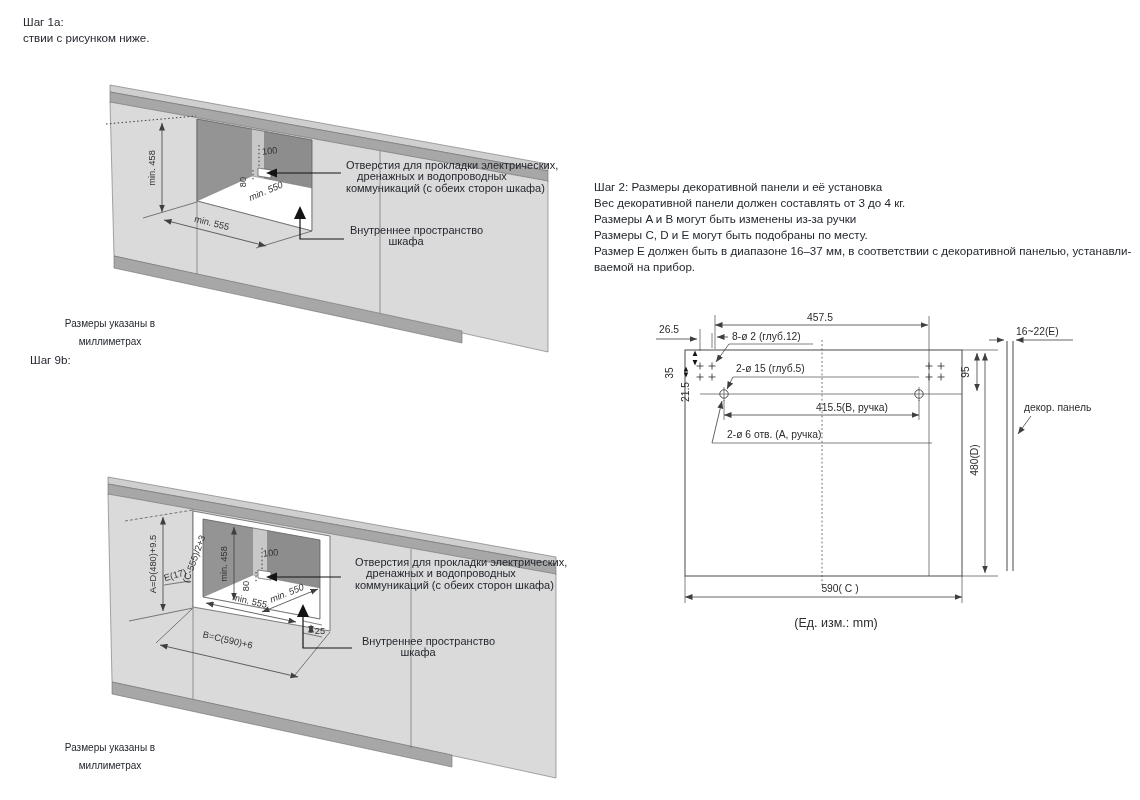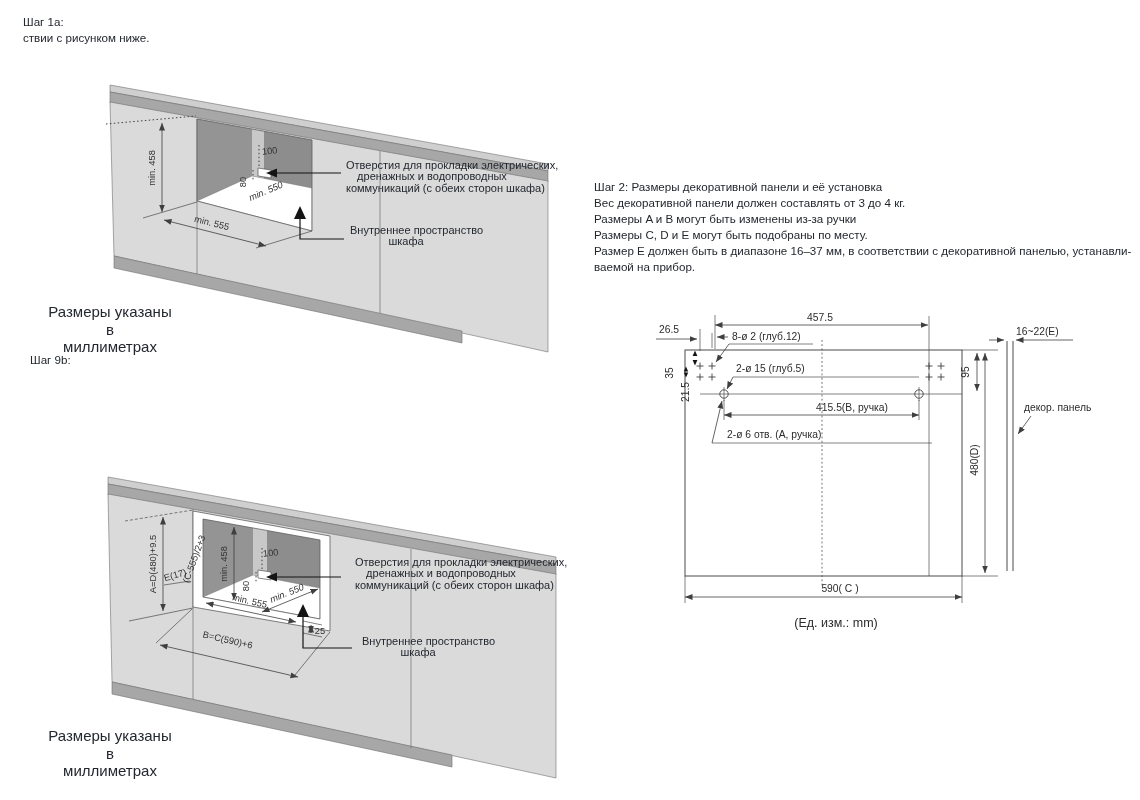--- a/index.html
+++ b/index.html
@@ -3,21 +3,21 @@
 <meta charset="utf-8">
 <style>
   html,body{margin:0;padding:0;background:#fff;}
   .page{position:relative;width:1140px;height:800px;background:#fff;overflow:hidden;
         font-family:"Liberation Sans",sans-serif;color:#23272e;}
   .tb{position:absolute;font-size:11.6px;line-height:16px;color:#23272e;}
   .tb .ln{white-space:nowrap;}
   .tb .just{white-space:normal;text-align:justify;text-align-last:justify;}
   .callout{position:absolute;font-size:11px;line-height:11.4px;text-align:center;color:#23272e;}
   .callout .ln{white-space:nowrap;}
-  .cap{position:absolute;font-size:15px;line-height:17.5px;text-align:center;color:#23272e;}
+  .cap{position:absolute;font-size:10px;line-height:17.5px;text-align:center;color:#23272e;margin-top:12px;}
   svg{position:absolute;overflow:visible;}
   .face{stroke:#6f6f6f;stroke-width:.6;}
   .dim{stroke:#3f3f3f;stroke-width:.8;fill:none;}
   .thin{stroke:#3f3f3f;stroke-width:.65;fill:none;}
   .dot{stroke:#3f3f3f;stroke-width:1;fill:none;stroke-dasharray:1.5 2.4;}
   .dimtxt{fill:#333;font-size:9.3px;font-family:"Liberation Sans",sans-serif;text-anchor:middle;}
   .lbl{fill:#2b2b2b;font-size:10.3px;font-family:"Liberation Sans",sans-serif;}
   .blk{fill:#141414;stroke:none;}
   .cross{stroke:#3f3f3f;stroke-width:.9;fill:none;}
 </style>

